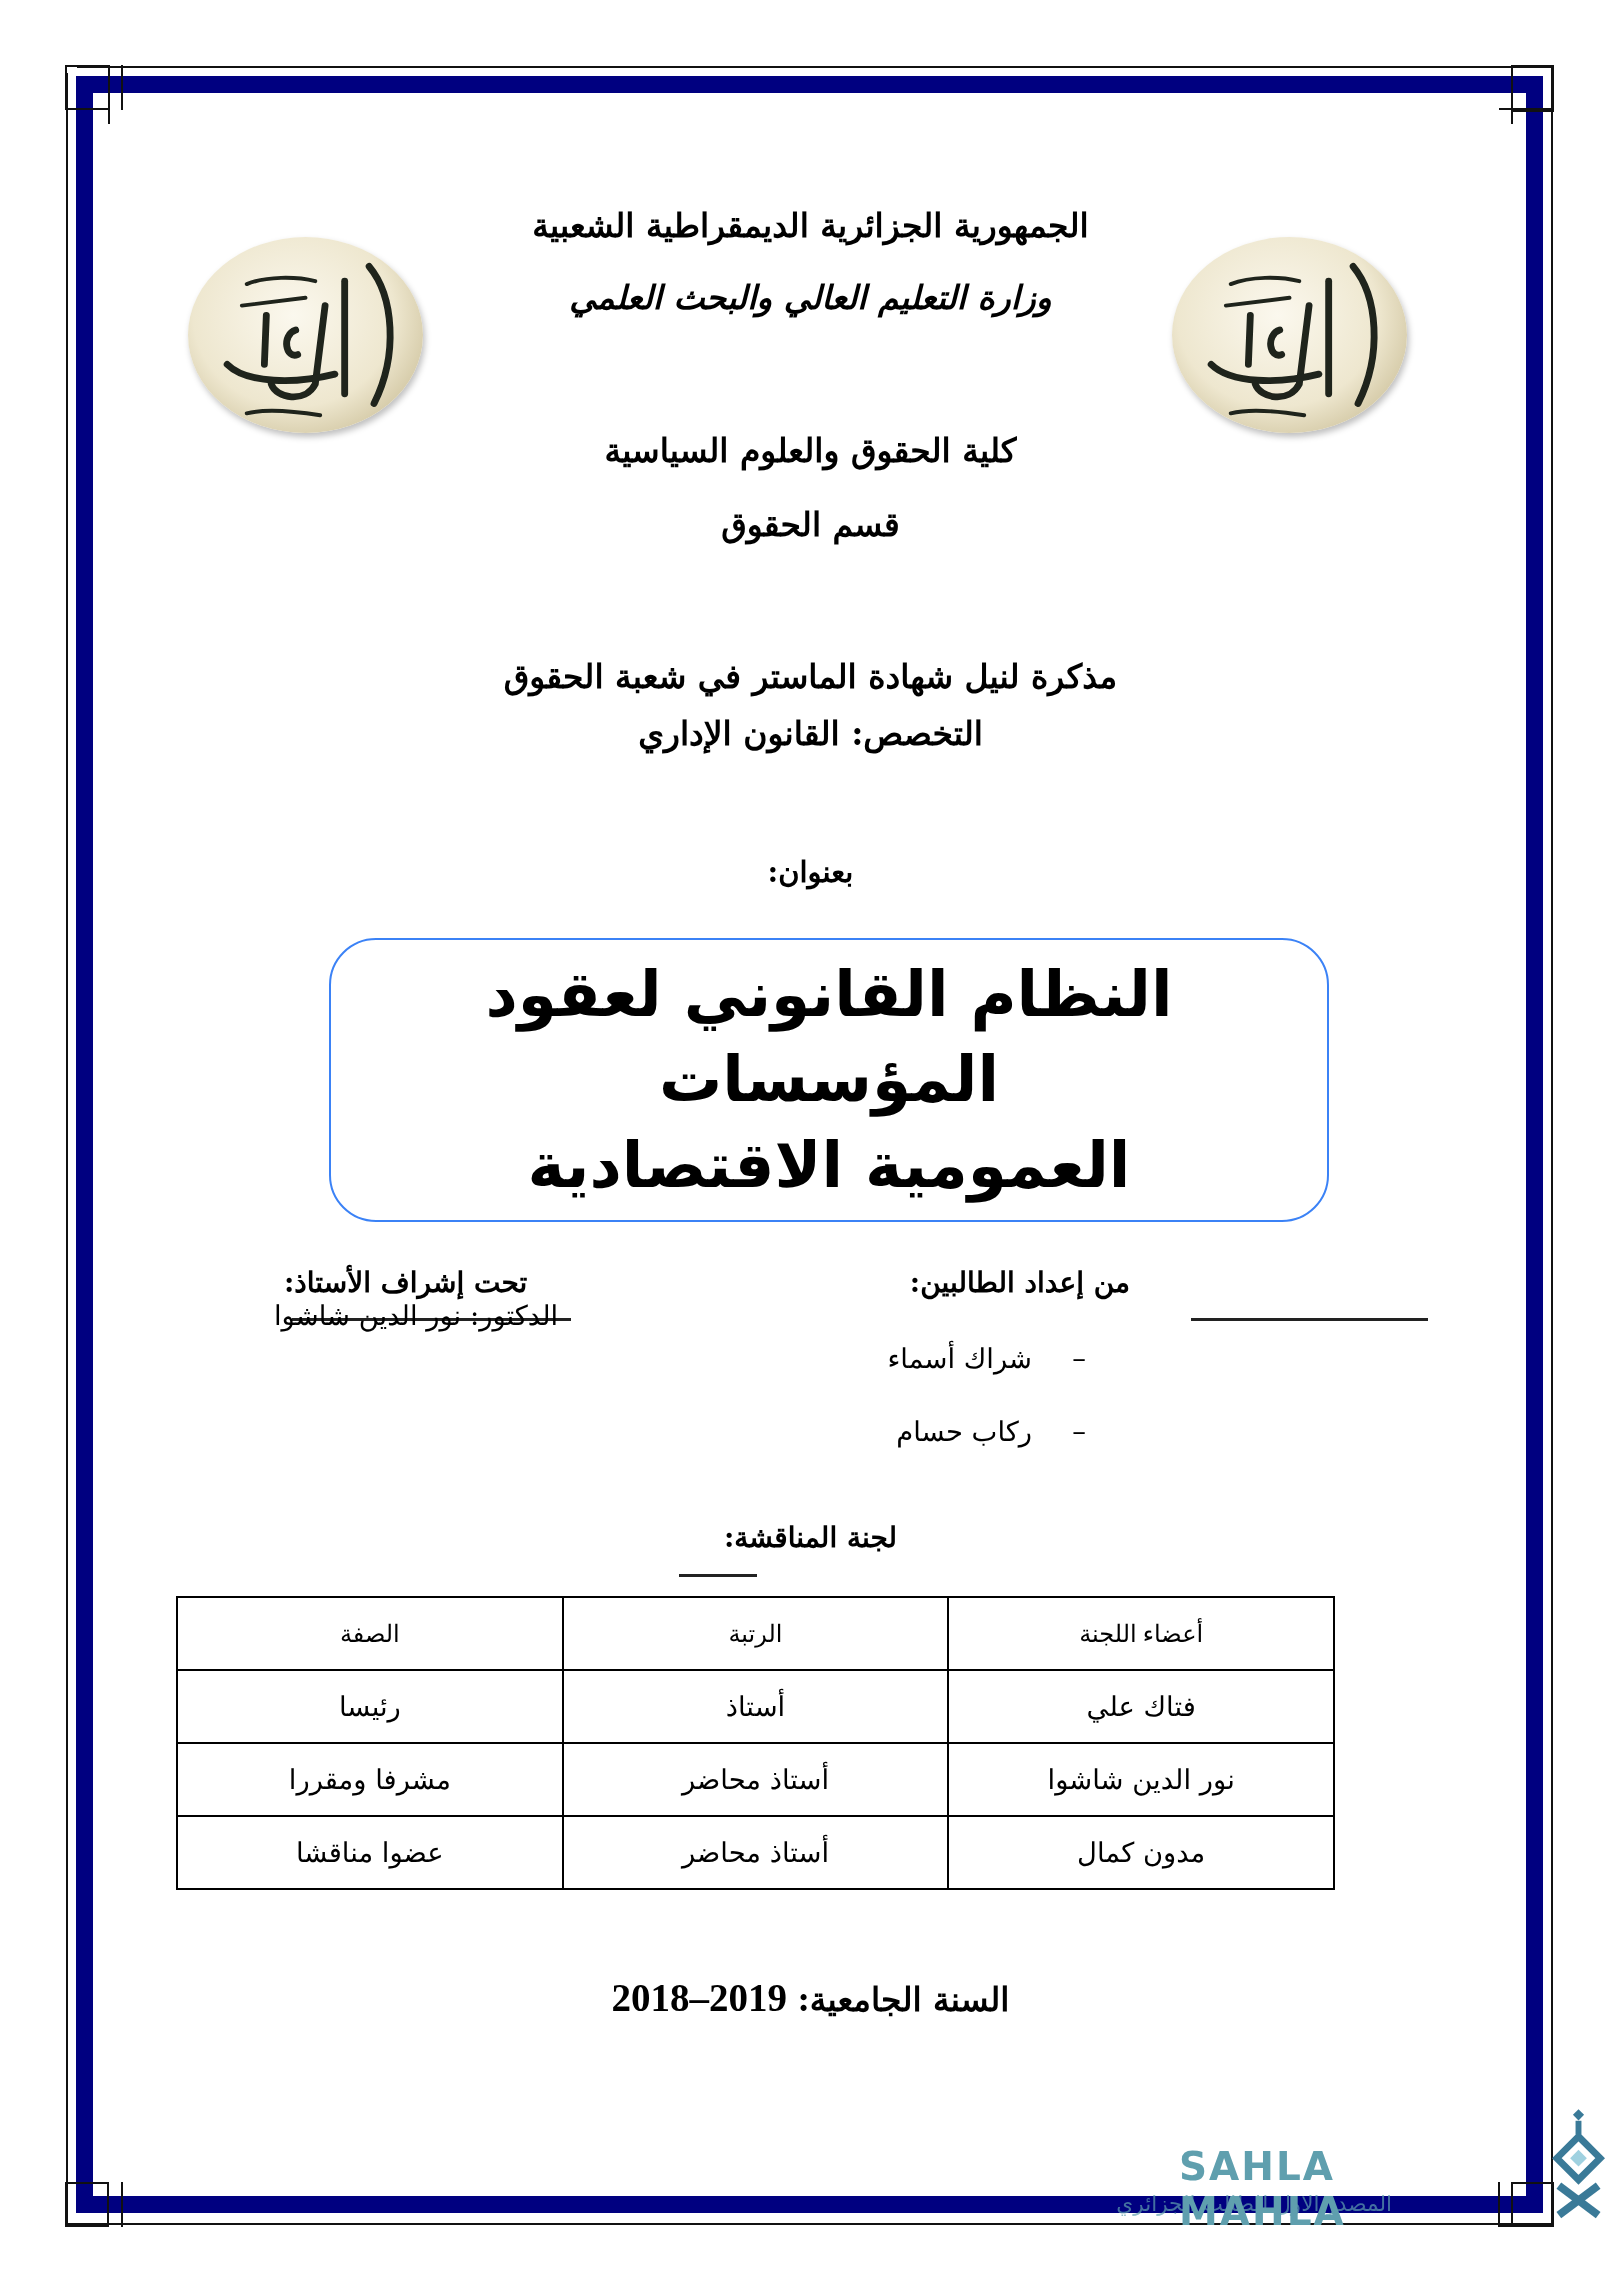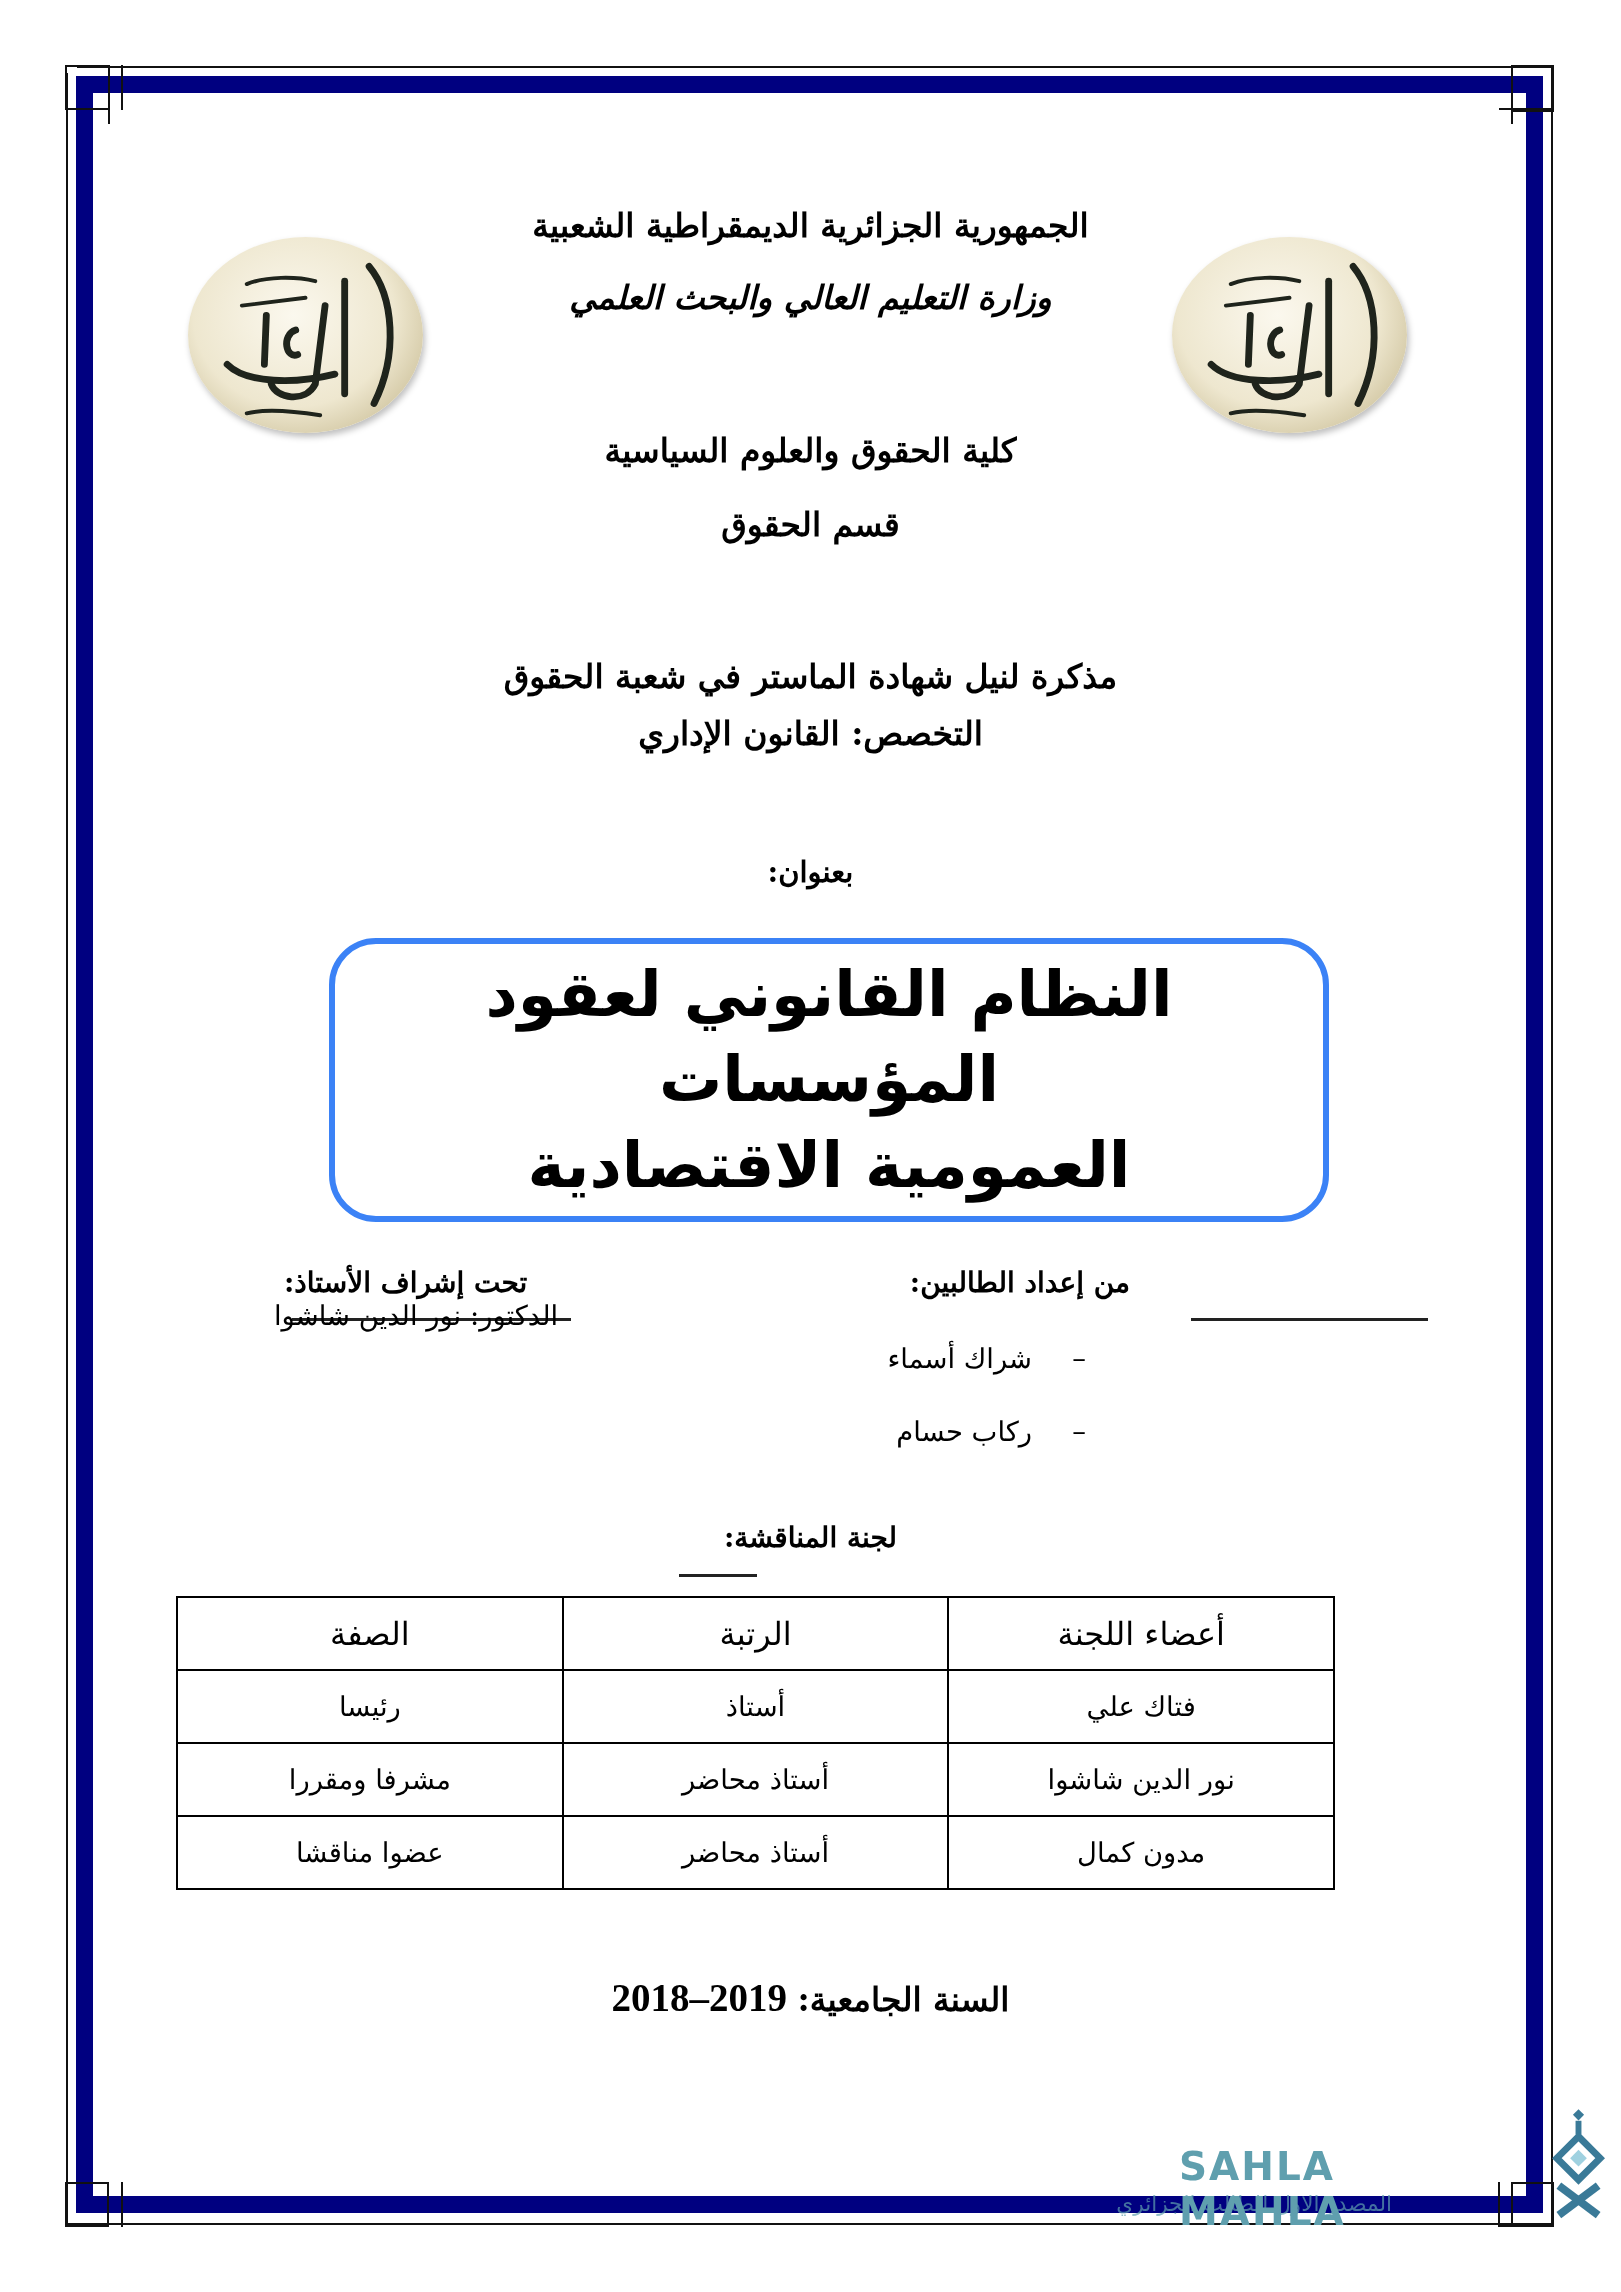--- a/index.html
+++ b/index.html
@@ -20,33 +20,33 @@
           background: radial-gradient(ellipse at 45% 40%, #fbf8ee 0%, #eee7cf 55%, #cbbf98 85%, #9e9270 100%);
           box-shadow: 2px 3.9px 5.9px rgba(0,0,0,0.25); overflow: hidden; }
   .logo svg { position: absolute; left: 0; top: 0; width: 100%; height: 100%; }
 
   
   .rtl { direction: rtl; unicode-bidi: embed; }
   .center-text { position: absolute; left: 0; width: 1621px; text-align: center; font-weight: bold; }
   .hdr { font-size: 33px; }
 
   .title-box { position: absolute; left: 329px; top: 938px; width: 1000px; height: 284px;
-               border: 6px solid #3b82f6; border-radius: 47px; box-sizing: border-box;
+               border: 2px solid #3b82f6; border-radius: 47px; box-sizing: border-box;
                display: flex; flex-direction: column; align-items: center; justify-content: center; }
   .title-line { font-size: 63px; font-weight: bold; line-height: 1.35; text-align: center;
                 font-family: "DejaVu Sans", "Liberation Sans", sans-serif; }
 
   .section-head { position: absolute; font-size: 28px; font-weight: bold; }
   .underline { position: absolute; height: 2.9px; background: #222; }
   .body-text { position: absolute; font-size: 27.4px; font-weight: normal; }
 
   
   .committee { position: absolute; left: 176px; top: 1596px; width: 1159px; border-collapse: collapse; direction: rtl; }
   .committee td { border: 2px solid #000; height: 71px; text-align: center; font-size: 27.4px; width: 33.33%; padding: 0; }
-  .committee tr.head td { font-size: 32px; }
+  .committee tr.head td { font-size: 24px; font-family: Liberation Serif, serif; }
 
   
   .year-line { position: absolute; left: 0; width: 1621px; top: 1975px; text-align: center; font-size: 33px; }
   .year-label { font-weight: bold; }
   .year-value { font-weight: bold; font-size: 39px; font-family: "Liberation Serif", "DejaVu Serif", serif; }
 
   
   .wm-text { position: absolute; left: 1179px; top: 2144px; font-family: "DejaVu Sans", "Liberation Sans", sans-serif;
              font-size: 39px; letter-spacing: 2px; color: #5f9fae; font-weight: bold; }
   .wm-sub { position: absolute; left: 1181px; top: 2191px; font-size: 21.6px; color: rgba(95,159,174,0.7);

